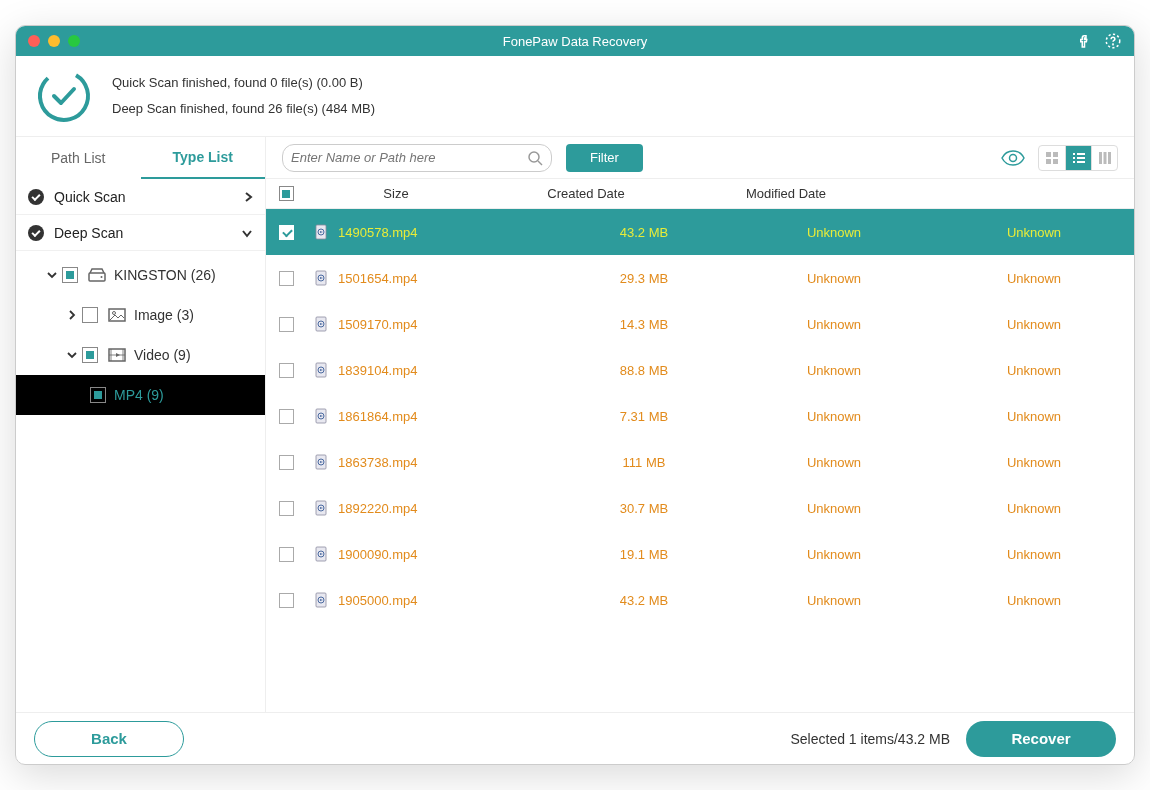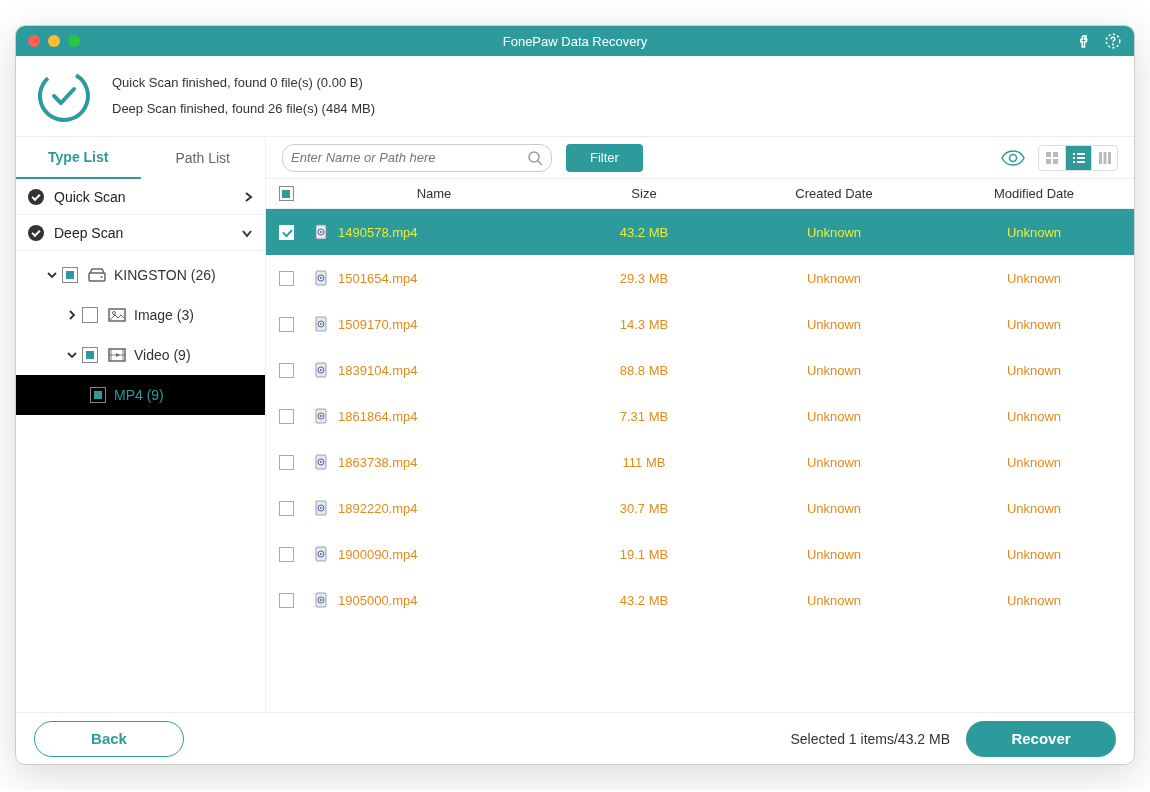--- a/index.html
+++ b/index.html
@@ -114,22 +114,22 @@
     </div>
     <div class="scan-status">
       <div>Quick Scan finished, found 0 file(s) (0.00  B)</div>
       <div>Deep Scan finished, found 26 file(s) (484 MB)</div>
     </div>
   </div>
 
   <div class="middle">
     <div class="left-panel">
       <div class="tabs">
+        <div class="tab">Path List</div>
         <div class="tab active">Type List</div>
-        <div class="tab">Path List</div>
       </div>
       <div class="scan-row">
         <span class="bullet"></span>
         <span>Quick Scan</span>
         <span class="chev">
             <svg width="10" height="12" viewBox="0 0 10 12">
               <path d="M3 2 l5 4 l-5 4" fill="none" stroke="#333" stroke-width="2"></path>
             </svg>
           </span>
       </div>
@@ -244,21 +244,20 @@
                 </svg>
               </div>
           </div>
         </div>
       </div>
 
       <div class="table-head">
         <div class="col-check">
             <span class="head-cb"></span>
           </div>
-        <div class="col-name col-name-head">Name</div>
         <div class="col-size">Size</div>
         <div class="col-created">Created Date</div>
         <div class="col-modified">Modified Date</div>
       </div>
 
       <div class="table-body" id="table-body">
           <div class="row selected">
             <div class="col-check">
               <span class="cb2 checked"></span>
             </div>

